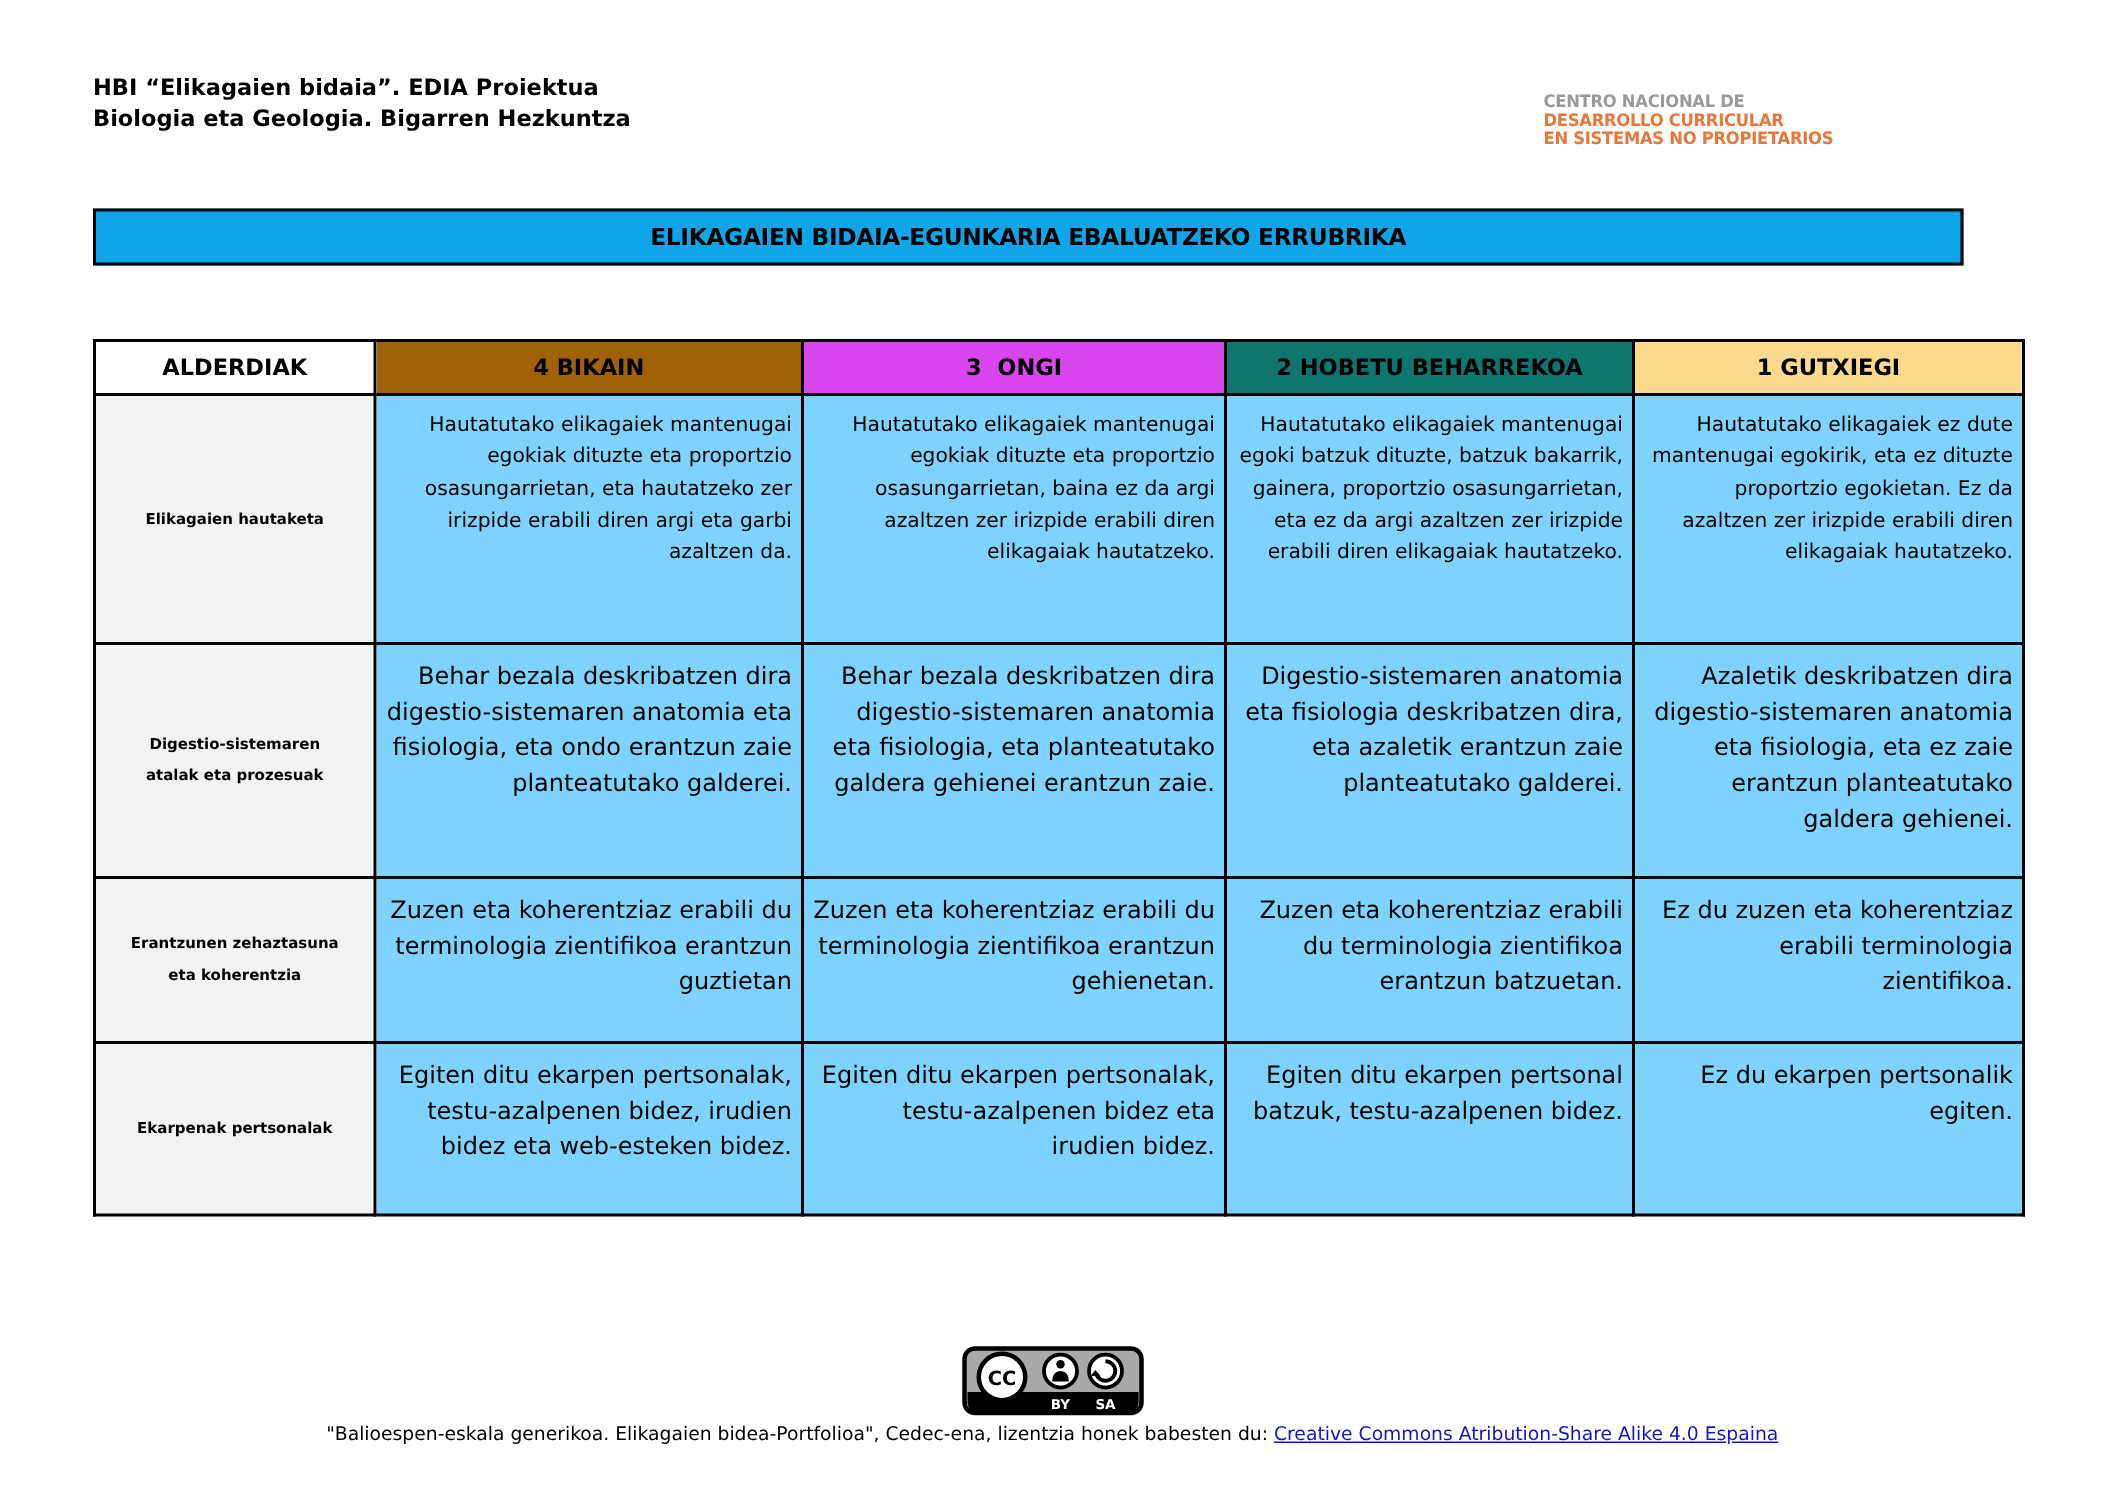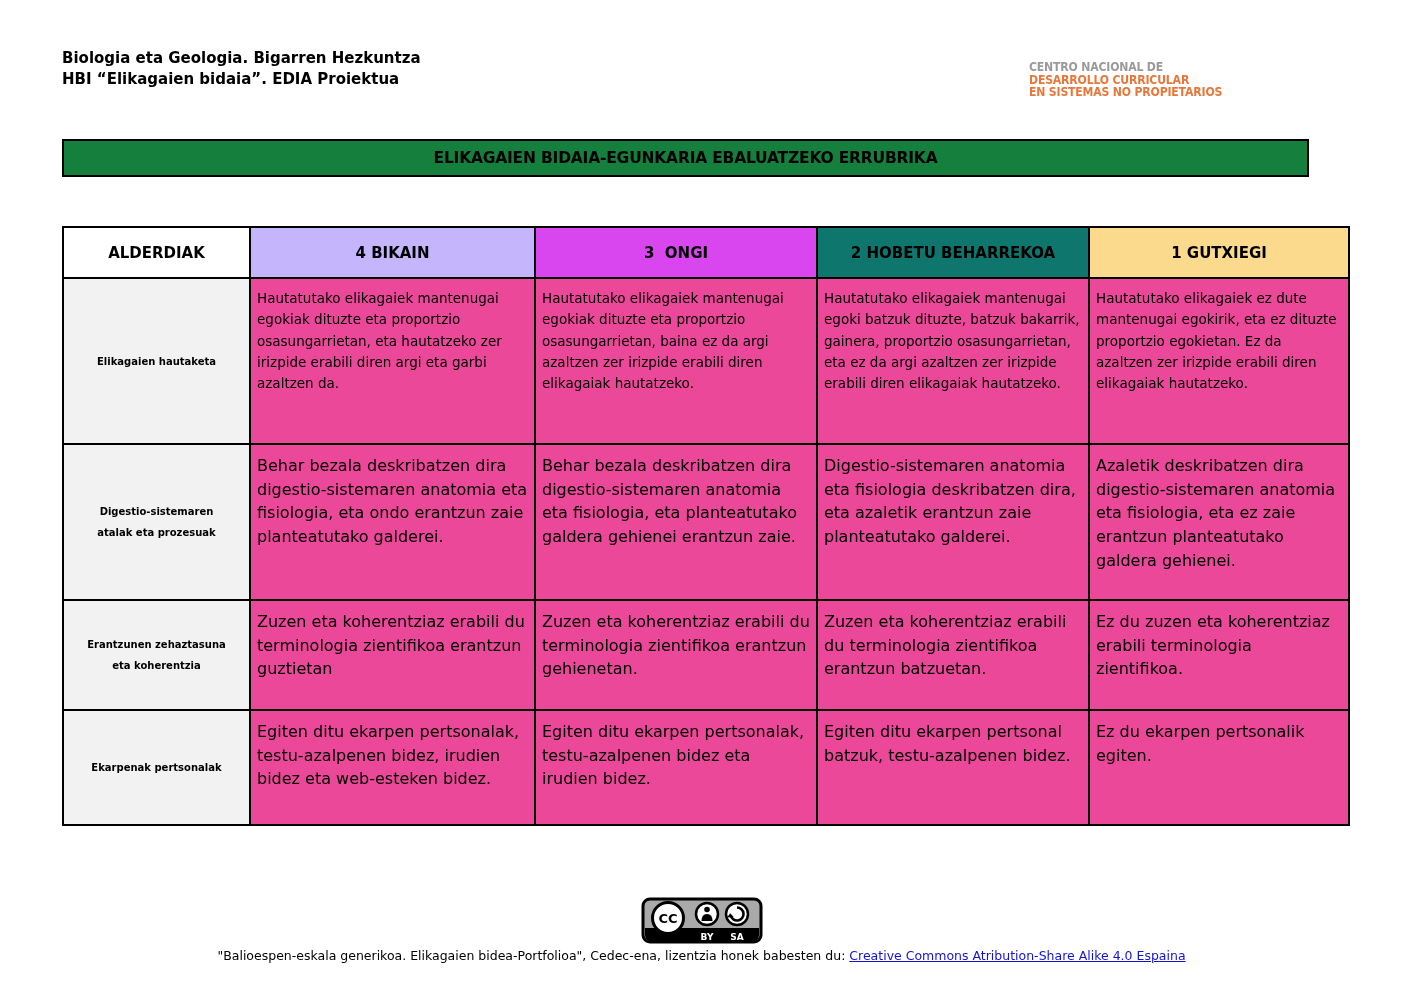--- a/index.html
+++ b/index.html
@@ -24,69 +24,69 @@
     margin-left:9px; margin-top:11px; font-weight:bold;
     font-size:11.5px; line-height:12.5px; letter-spacing:-0.2px;
     transform:scaleX(0.95); transform-origin:left top; white-space:nowrap;
   }
   .tag-grey   { color:#9A9A9A; }
   .tag-orange { color:#E8773B; }
 
   
   .banner {
     position:absolute; left:62px; top:139px; width:1247px; height:38px;
-    background:#15803d; border:2px solid #000;
+    background:#0ea5e9; border:2px solid #000;
     display:flex; align-items:center; justify-content:center;
     font-weight:bold; font-size:15.5px; letter-spacing:-0.2px;
   }
 
   
   table.rubric {
     position:absolute; left:62px; top:226px;
     border-collapse:collapse; table-layout:fixed;
   }
   table.rubric th, table.rubric td { border:2px solid #000; overflow:hidden; }
   table.rubric thead th {
-    height:51px; font-size:15px; font-weight:bold;
+    height:36px; font-size:15px; font-weight:bold;
     text-align:center; vertical-align:middle; white-space:pre-wrap; padding:0 4px;
   }
   .hdr-aspects { background:#FFFFFF; }
-  .hdr-4 { background:#c4b5fd; }
+  .hdr-4 { background:#a16207; }
   .hdr-3 { background:#d946ef; }
   .hdr-2 { background:#0f766e; }
   .hdr-1 { background:#FBDA8D;margin-left:29px; }
 
   td.rowlabel {
     background:#F2F2F2; font-weight:bold; font-size:10px; line-height:21px;
     text-align:center; vertical-align:middle; padding:4px 20px;
   }
   td.cell {
-    background:#ec4899; text-align:left; vertical-align:top; padding:9px 6px 16px;
+    background:#7dd3fc; text-align:right; vertical-align:top; padding:9px 6px 16px;
   }
   tr.r0 td.cell { font-size:13.5px; line-height:1.58; }
   tr.r1 td.cell, tr.r2 td.cell, tr.r3 td.cell { font-size:16px; line-height:1.48; }
   tr.r0 { height:166px; }
   tr.r1 { height:156px; }
   tr.r2 { height:110px; }
   tr.r3 { height:115px; }
 
   
   .cc-badge { position:absolute; left:641px; top:897px; }
   .license {
     position:absolute; left:0; top:948px; width:100%;
     text-align:center; font-size:12.5px;
   }
   .license a { color:#1414CC; text-decoration:underline; }
 </style>
 </head>
 <body>
 
 <div class="doc-header">
+  <div>HBI “Elikagaien bidaia”. EDIA Proiektua</div>
   <div>Biologia eta Geologia. Bigarren Hezkuntza</div>
-  <div>HBI “Elikagaien bidaia”. EDIA Proiektua</div>
 </div>
 
 <div class="logo">
   <div class="logo-tag">
     <div class="tag-grey">CENTRO NACIONAL DE</div>
     <div class="tag-orange">DESARROLLO CURRICULAR</div>
     <div class="tag-orange">EN SISTEMAS NO PROPIETARIOS</div>
   </div>
 </div>
 

